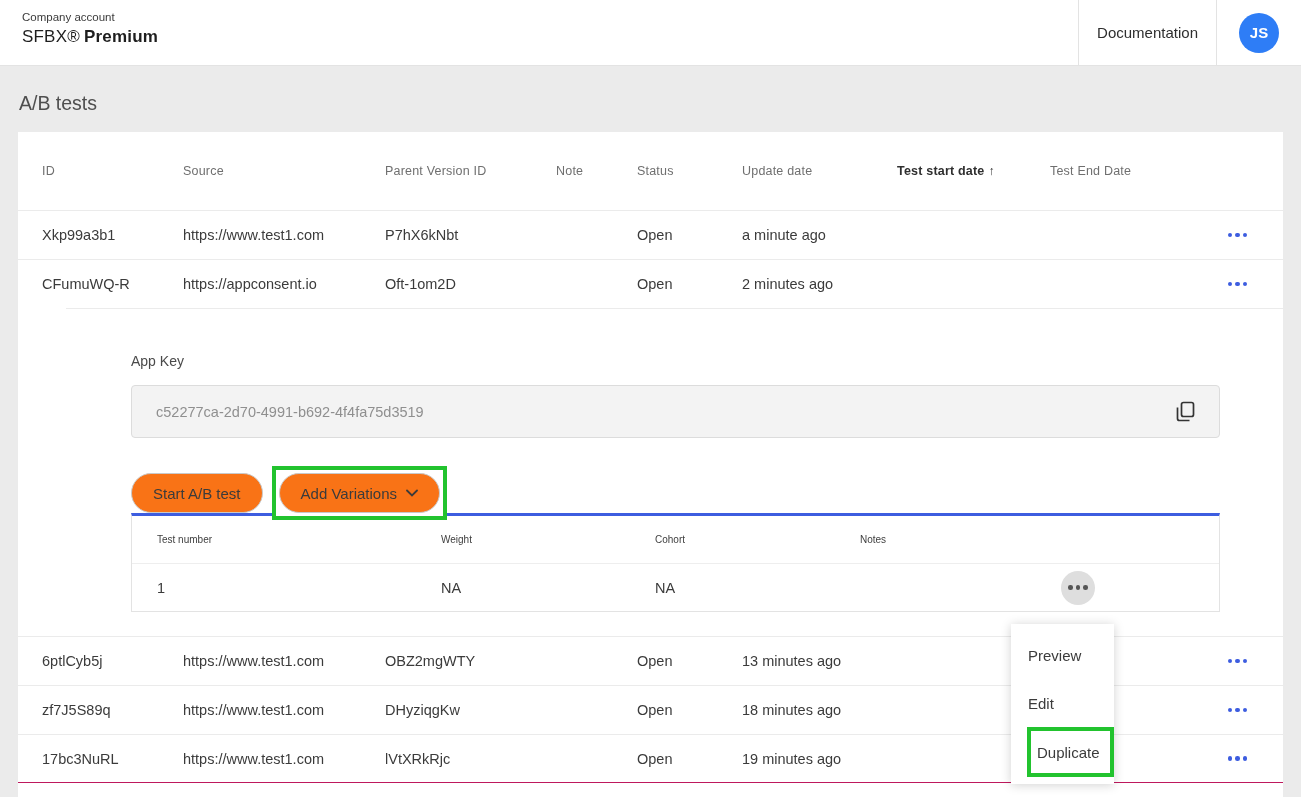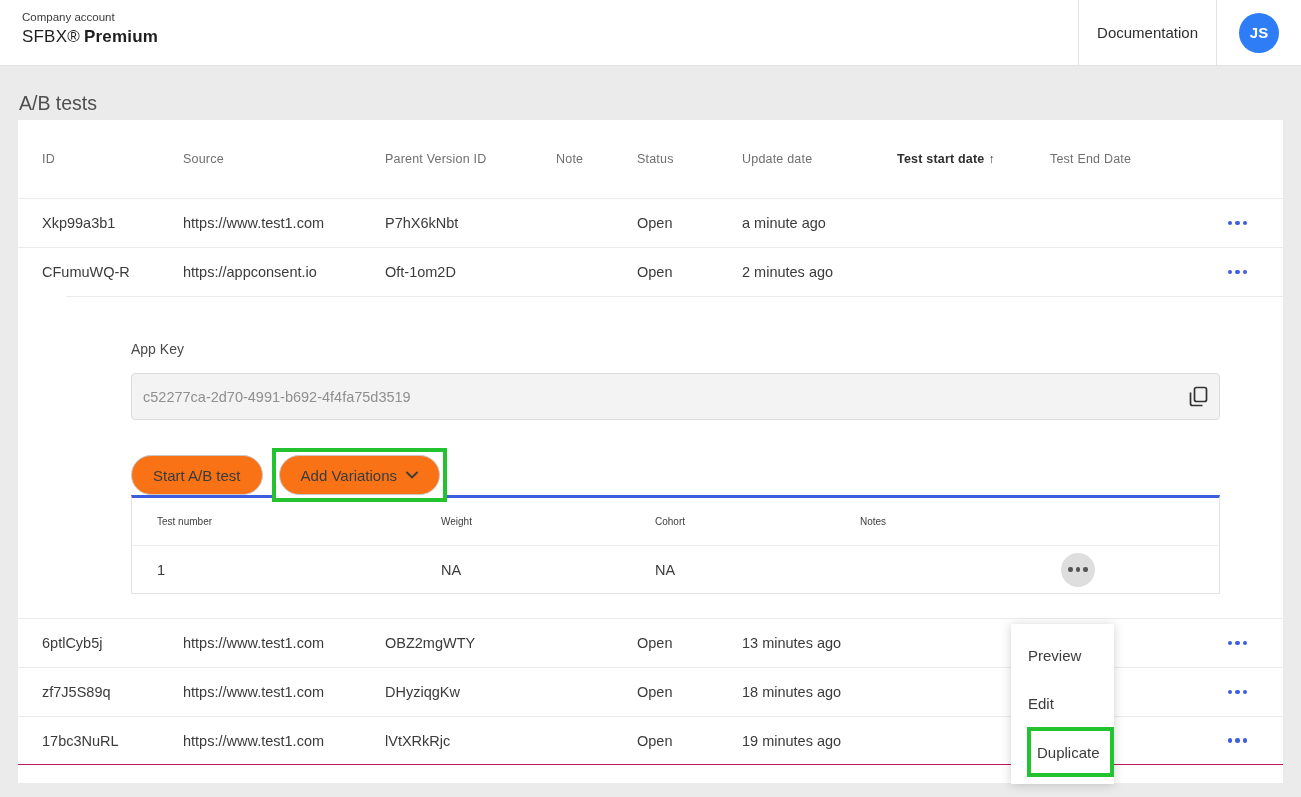--- a/index.html
+++ b/index.html
@@ -27,21 +27,21 @@
   }
   .avatar-wrap { width:84px; display:flex; align-items:center; justify-content:center; }
   .avatar {
     width:40px; height:40px; border-radius:50%;
     background:var(--avatar-blue, #2e7df6); color:#fff;
     display:flex; align-items:center; justify-content:center;
     font-size:15px; font-weight:700; cursor:pointer;
   }
   
   main { padding:0 18px; }
-  .page-title { font-size:19.5px; font-weight:400; color:#4f4f4f; margin:26px 0 5px 1px; }
+  .page-title { font-size:19.5px; font-weight:400; color:#4f4f4f; margin:26px 0 17px 1px; }
   .card { background:#fff; padding-bottom:18px; }
   
   .trow {
     display:grid;
     grid-template-columns:141px 202px 171px 81px 105px 155px 153px 110px 1fr;
     align-items:center; padding-left:24px;
   }
   .trow.head { height:78px; font-size:12.5px; color:#6f6f6f; letter-spacing:.2px; }
   .trow.body { height:49px; font-size:14.5px; color:#3b3b3b; border-top:1px solid #ebebeb; }
   .trow.body.last { border-bottom:1px solid #be185d; }
@@ -53,22 +53,22 @@
   .dots i { width:4.5px; height:4.5px; border-radius:50%; background:var(--accent-blue, #3d5de0); }
   .dots.dark i { background:#555; }
   .dots-circle {
     width:34px; height:34px; border-radius:50%; background:#dedede;
     display:flex; align-items:center; justify-content:center; cursor:pointer;
   }
   
   .expanded { border-top:1px solid #ebebeb; padding:44px 63px 24px 65px;margin-left:48px; }
   .app-key-label { font-size:14px; color:#4a4a4a; margin-bottom:16px; }
   .key-box {
-    height:47px; background:#f3f3f3; border:1px solid #dcdcdc; border-radius:4px;
-    display:flex; align-items:center; padding:0 11px;
+    height:53px; background:#f3f3f3; border:1px solid #dcdcdc; border-radius:4px;
+    display:flex; align-items:center; padding:0 24px;
   }
   .key-value { flex:1; color:#8f8f8f; font-size:14.5px; }
   .copy-btn { cursor:pointer; display:flex; align-items:center; }
   .btn-row { display:flex; align-items:center; margin-top:28px; position:relative; z-index:2; }
   .pill {
     height:40px; background:#f97316; border:1px solid #c9c9c9; border-radius:20px;
     padding:0 21px; font-size:15px; color:#3b3b3b; display:flex; align-items:center;
     gap:9px; cursor:pointer; white-space:nowrap;
   }
   .green-wrap {

